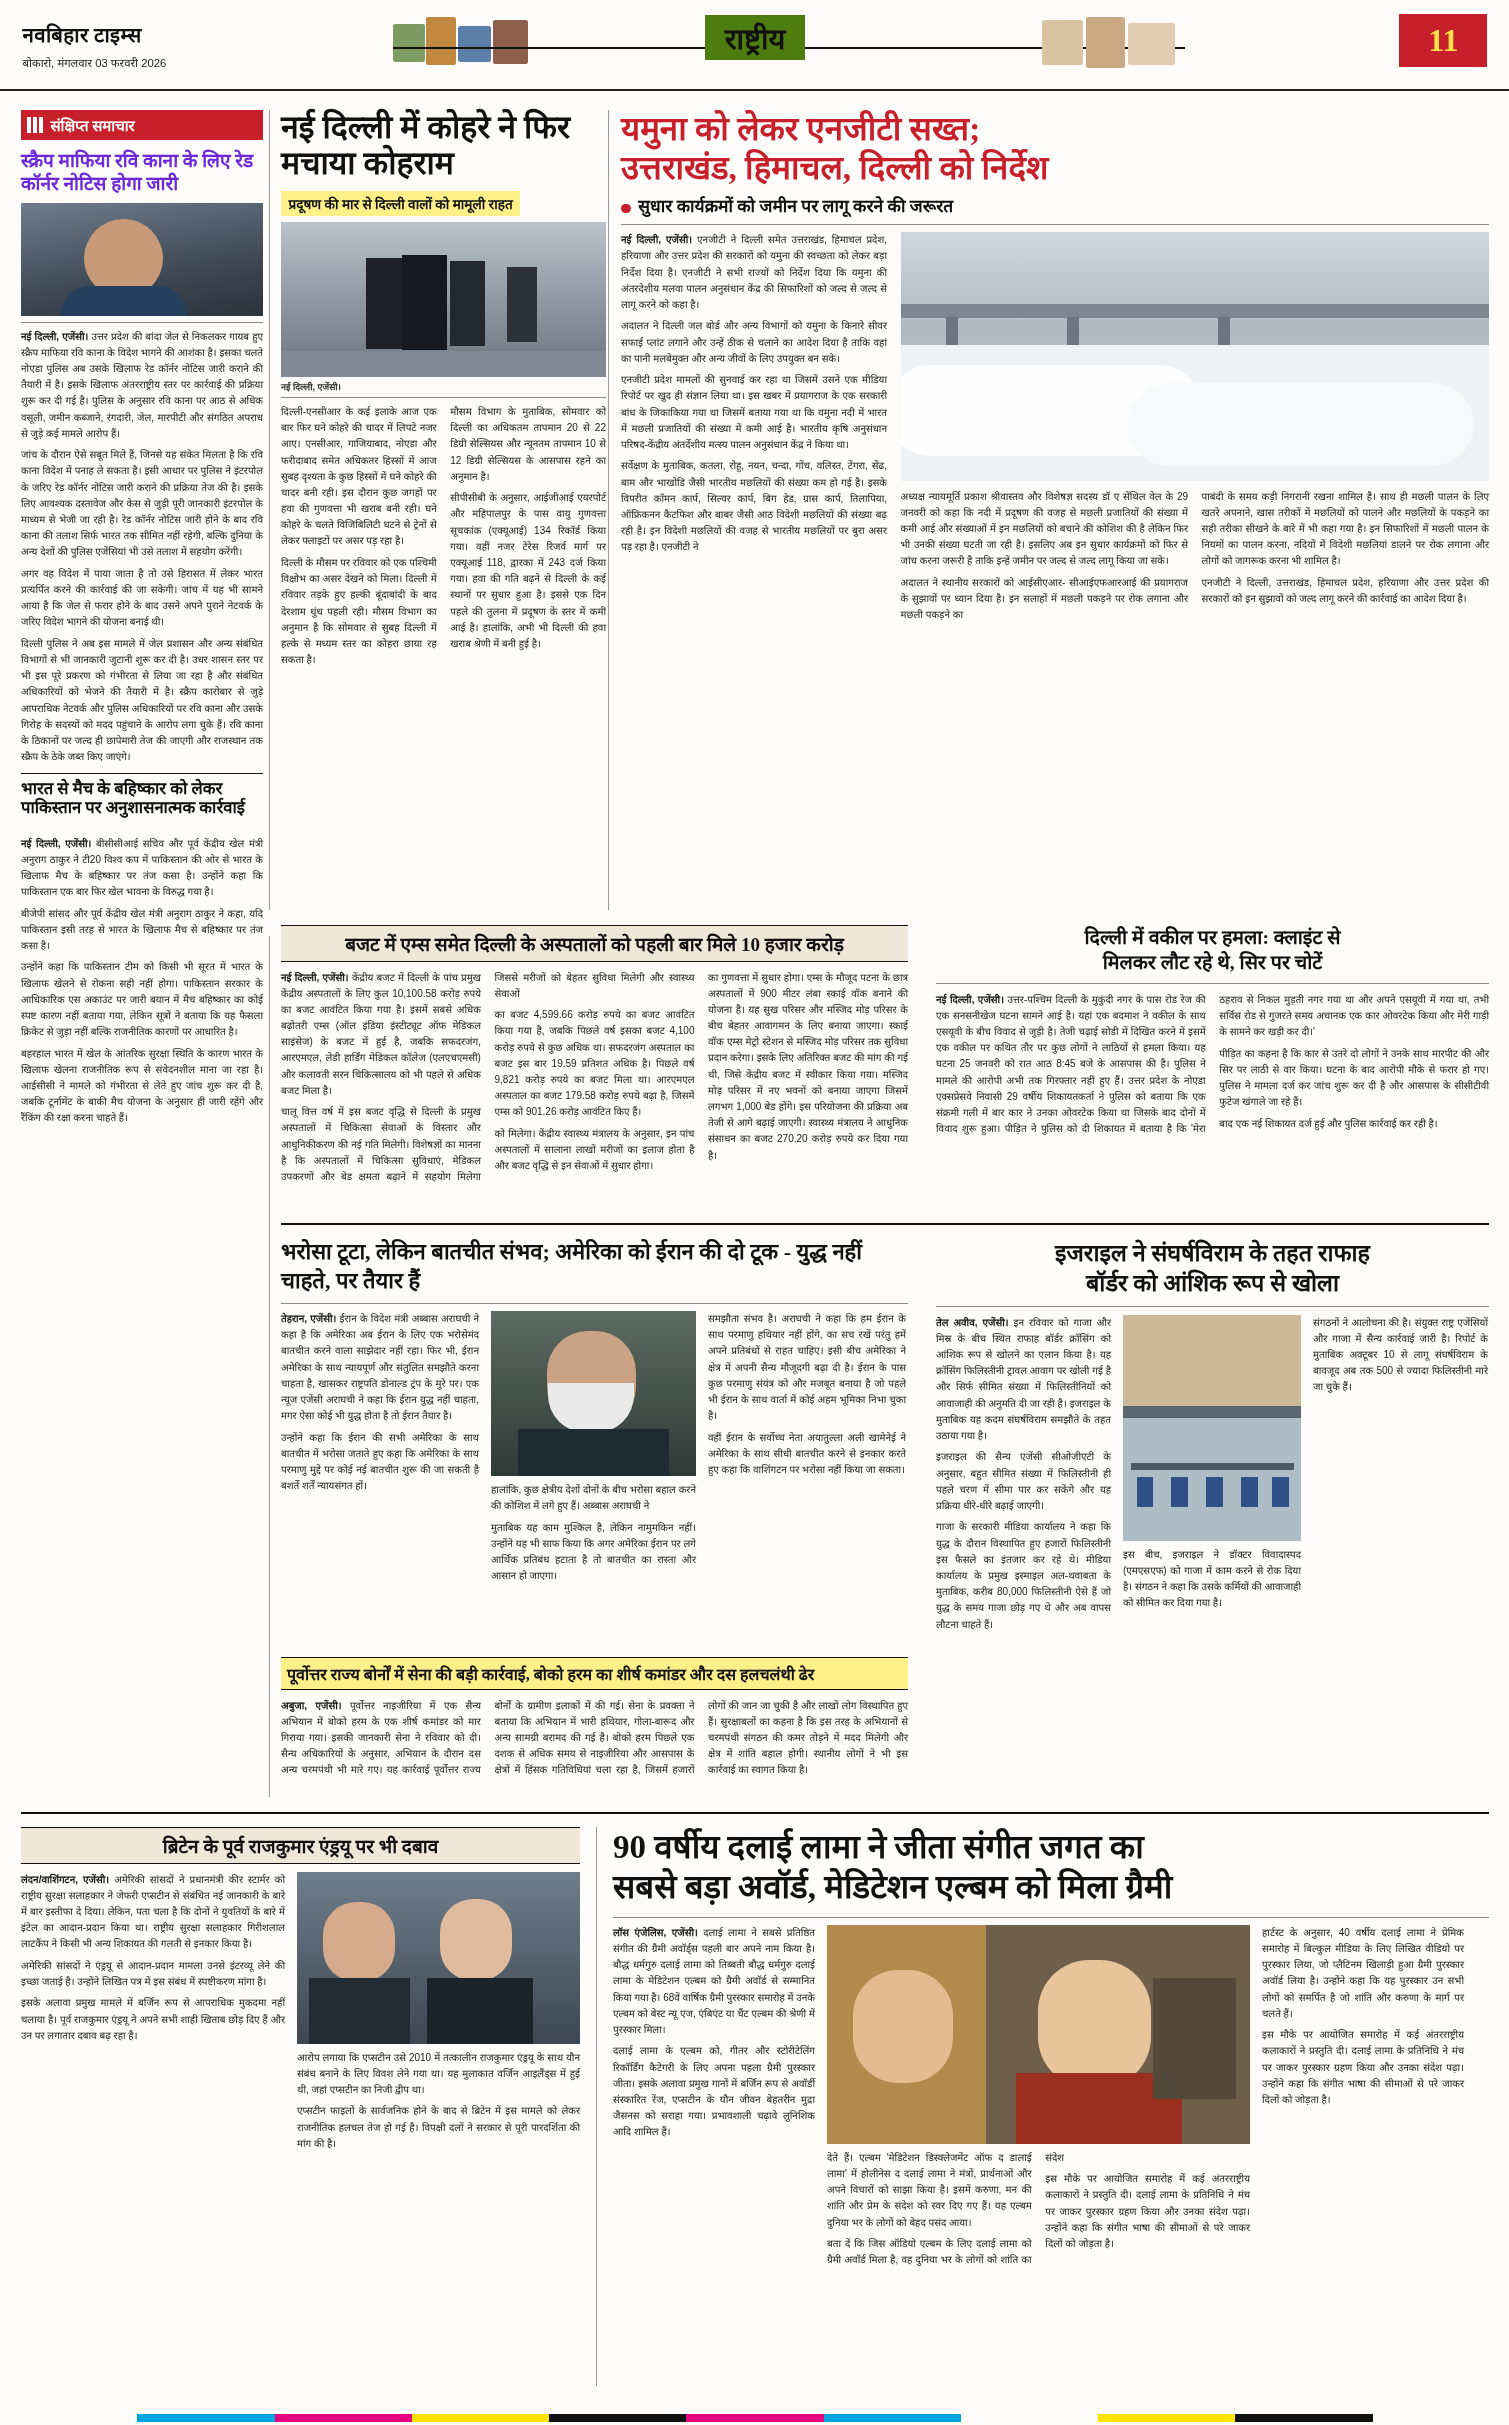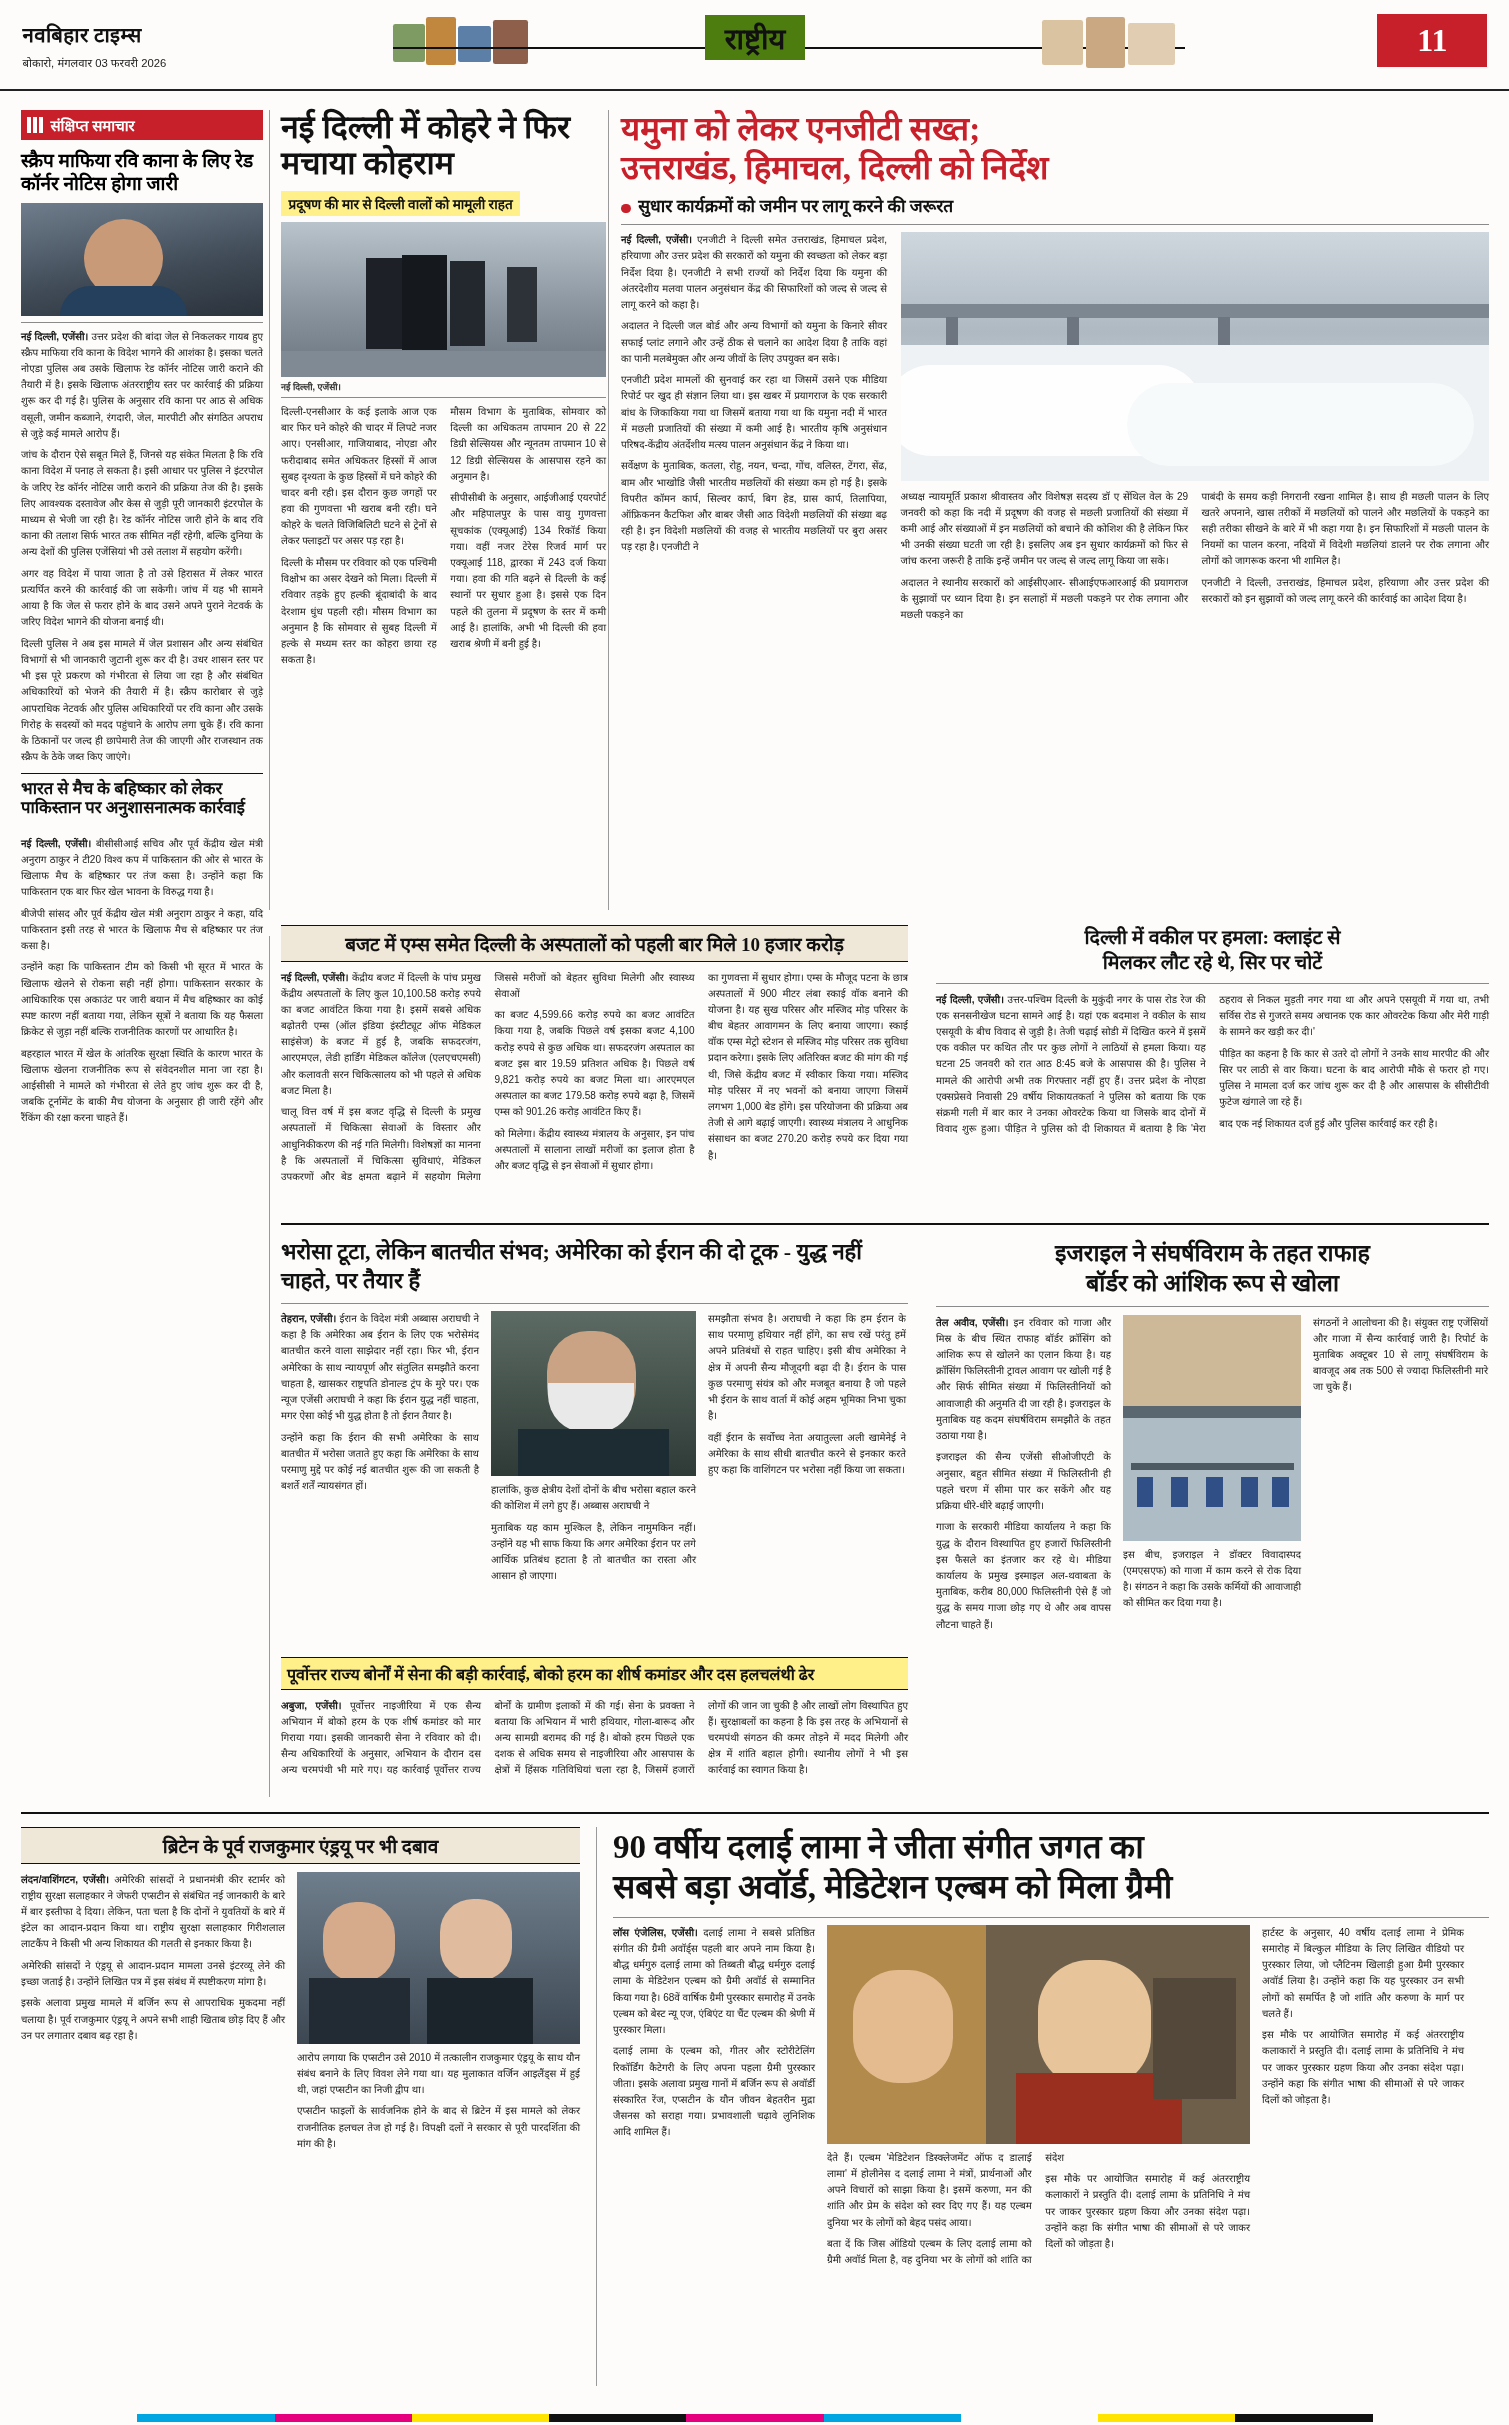--- a/index.html
+++ b/index.html
@@ -7,41 +7,41 @@
   .page{width:1510px;height:2426px;background:#fdfcfa;position:relative;overflow:hidden;box-sizing:border-box;}
 
   
   .masthead{position:relative;height:91px;border-bottom:2.3px solid #222;box-sizing:border-box;}
   .mast-left{position:absolute;left:22.6px;top:19.6px;width:249px;}
   .mast-name{font-family:"Liberation Serif",serif;font-weight:bold;font-size:20.4px;color:#111;letter-spacing:0.4px;}
   .mast-date{font-size:11.3px;color:#222;margin-top:7.5px;}
   .mast-center{position:absolute;left:0;right:0;top:15px;text-align:center;}
   .mast-center .sec{display:inline-block;font-family:"Liberation Serif",serif;font-weight:bold;font-size:29px;color:#111;padding:3px 19.6px;}
   .mast-rule{position:absolute;left:393px;right:325px;top:47px;height:1.5px;background:#111;}
-  .pagebox{position:absolute;right:22.6px;top:13.6px;width:110px;height:53px;background:#c8202a;color:#ffffff;font-family:"Liberation Serif",serif;font-weight:bold;font-size:32px;display:flex;align-items:center;justify-content:center;}
+  .pagebox{position:absolute;right:22.6px;top:13.6px;width:88px;height:53px;background:#c8202a;color:#fde047;font-family:"Liberation Serif",serif;font-weight:bold;font-size:32px;display:flex;align-items:center;justify-content:center;}
   .mast-deco{position:absolute;top:10.6px;width:136px;height:65px;}
   .deco-l{left:393px;}
   .deco-r{right:332px;}
   .deco-swatch{position:absolute;border-radius:2.3px;}
 
   
   .hd{font-family:"Liberation Serif",serif;font-weight:bold;color:#111;line-height:1.12;}
   .body-txt{font-size:10px;line-height:1.62;color:#1a1a1a;text-align:justify;}
   .body-txt p{margin:0 0 5.3px 0;}
   .lead{font-weight:bold;}
   .rule-h{height:1.5px;background:#111;}
   .rule-thin{height:0.8px;background:#8a8a8a;}
 
   
   .col-sidebar{position:absolute;left:21px;top:110px;width:242px;}
   .sb-head{display:flex;align-items:center;gap:7.5px;background:#c8202a;height:30px;padding-left:6px;box-sizing:border-box;}
   .sb-bars{display:flex;gap:2.3px;}
   .sb-bars i{display:block;width:3.8px;height:16.6px;background:#fff;}
   .sb-head span{color:#fff;font-family:"Liberation Serif",serif;font-weight:bold;font-size:15px;}
-  .sb-title{font-family:"Liberation Serif",serif;font-weight:bold;font-size:19px;line-height:1.22;color:#000000;margin:9px 0 7.5px;}
+  .sb-title{font-family:"Liberation Serif",serif;font-weight:bold;font-size:19px;line-height:1.22;color:#6d28d9;margin:9px 0 7.5px;}
   .photo{background:linear-gradient(160deg,#9aa7b4,#5d6b79);position:relative;overflow:hidden;}
   .photo.portrait{background:linear-gradient(170deg,#6f7d8c 0%,#3f4a56 60%,#2b333c 100%);}
 
   .col-a{position:absolute;left:281px;top:110px;width:325px;}
   .col-b{position:absolute;left:621px;top:110px;width:868px;}
 
   .kicker{background:#fff08a;display:inline-block;font-family:"Liberation Serif",serif;font-weight:bold;font-size:13.6px;padding:3px 7.5px;color:#111;}
   .redhd{font-family:"Liberation Serif",serif;font-weight:bold;color:#c8202a;}
 
   .bullet-line{display:flex;align-items:flex-start;gap:7.5px;}

